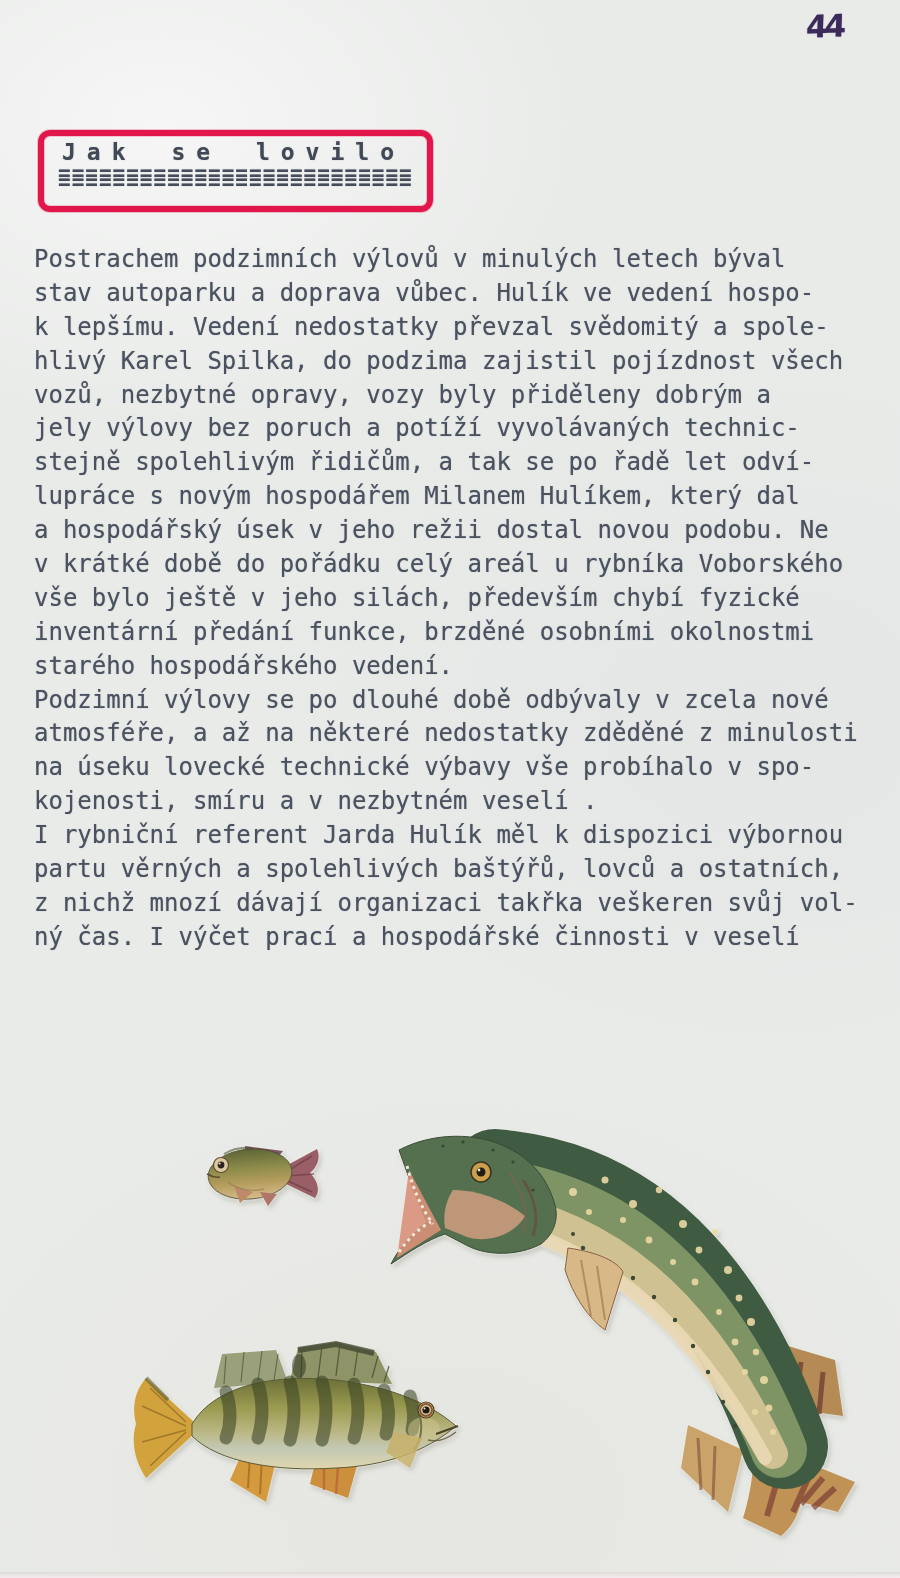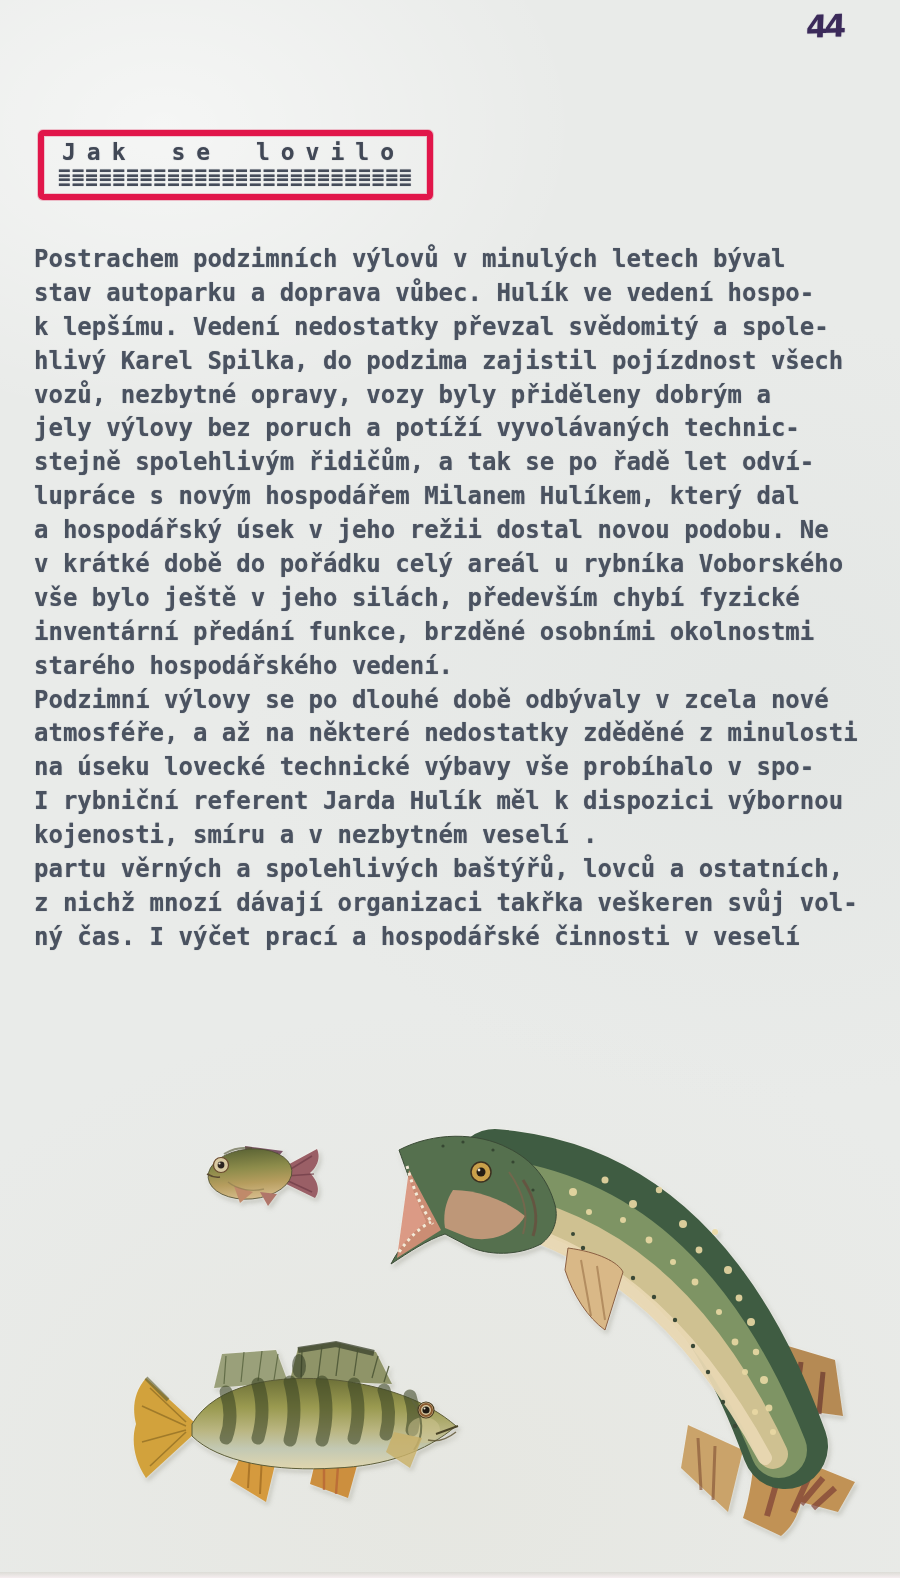--- a/index.html
+++ b/index.html
@@ -18,41 +18,40 @@
   .page-number{
     position:absolute;left:806px;top:8px;
     font-family:"DejaVu Sans","Liberation Sans",sans-serif;
     font-size:31px;font-weight:bold;color:#3b2a5a;
     letter-spacing:-3px;transform:rotate(-2deg) skewX(-4deg);
     text-shadow:0 0 1px rgba(59,42,90,.6);
   }
   .title-box{
     position:absolute;left:38px;top:130px;
     width:355px;height:51px;
-    border:6px solid #e1164a;border-radius:5px;
+    border:6px solid #e1164a;border-radius:12px;
     box-shadow:0 0 0 1px rgba(225,22,74,.25), inset 0 0 0 1px rgba(225,22,74,.2);
-    padding:3px 10px 4px 18px;overflow:hidden;
+    padding:3px 10px 16px 18px;overflow:hidden;
   }
   .title-text{
     font-size:23px;font-weight:bold;color:#414856;
     letter-spacing:11px;word-spacing:10px;white-space:nowrap;
     text-shadow:0 0 1px rgba(65,72,86,.5);
   }
   .title-underline{
     font-size:21px;font-weight:bold;color:#454c5a;
     line-height:9px;letter-spacing:1px;white-space:nowrap;
     margin-left:-4px;text-shadow:0 0 1px rgba(65,72,86,.45);
   }
   .title-underline.first{margin-top:4px;}
   .body-text{
     position:absolute;left:34px;top:243px;width:846px;
     font-size:24px;line-height:33.9px;color:#4a5260;
     text-shadow:0 0 1px rgba(70,78,92,.55);
     white-space:nowrap;
-    font-weight:bold;
   }
   .body-line{height:33.9px;}
   .fish{position:absolute;filter:drop-shadow(0 0 1.5px #f7f6f1) drop-shadow(2px 3px 2px rgba(110,110,95,.28));}
   .fish-carp{left:190px;top:1134px;}
   .fish-pike{left:383px;top:1120px;}
   .fish-perch{left:126px;top:1340px;}
   .page-edge{
     position:absolute;left:0;bottom:0;width:900px;height:6px;
     background:linear-gradient(to bottom,#dcdcd6,#f6eef0);
   }
@@ -80,22 +79,22 @@
     <div class="body-line">stejně spolehlivým řidičům, a tak se po řadě let odví-</div>
     <div class="body-line">lupráce s novým hospodářem Milanem Hulíkem, který dal</div>
     <div class="body-line">a hospodářský úsek v jeho režii dostal novou podobu. Ne</div>
     <div class="body-line">v krátké době do pořádku celý areál u rybníka Voborského</div>
     <div class="body-line">vše bylo ještě v jeho silách, především chybí fyzické</div>
     <div class="body-line">inventární předání funkce, brzděné osobními okolnostmi</div>
     <div class="body-line">starého hospodářského vedení.</div>
     <div class="body-line">Podzimní výlovy se po dlouhé době odbývaly v zcela nové</div>
     <div class="body-line">atmosféře, a až na některé nedostatky zděděné z minulosti</div>
     <div class="body-line">na úseku lovecké technické výbavy vše probíhalo v spo-</div>
+    <div class="body-line">kojenosti, smíru a v nezbytném veselí .</div>
     <div class="body-line">I rybniční referent Jarda Hulík měl k dispozici výbornou</div>
-    <div class="body-line">kojenosti, smíru a v nezbytném veselí .</div>
     <div class="body-line">partu věrných a spolehlivých baštýřů, lovců a ostatních,</div>
     <div class="body-line">z nichž mnozí dávají organizaci takřka veškeren svůj vol-</div>
     <div class="body-line">ný čas. I výčet prací a hospodářské činnosti v veselí</div>
   </div>
 
   <svg class="fish fish-carp" width="136" height="78" viewBox="0 0 136 78">
     <defs>
       <linearGradient id="carpG" x1="0" y1="0" x2="0" y2="1">
         <stop offset="0" stop-color="#5e6636"></stop>
         <stop offset="0.38" stop-color="#8d8c4b"></stop>

